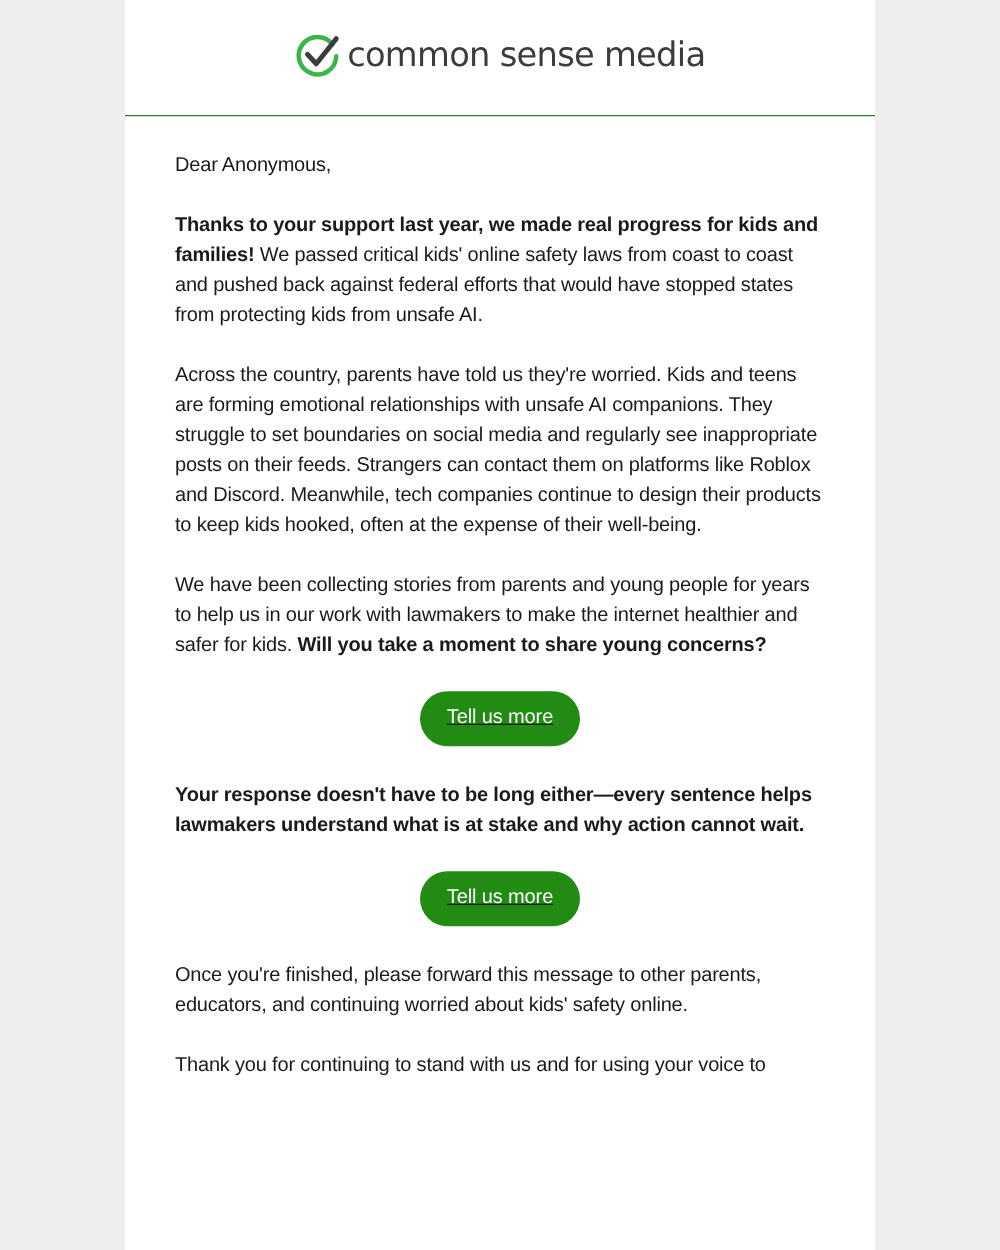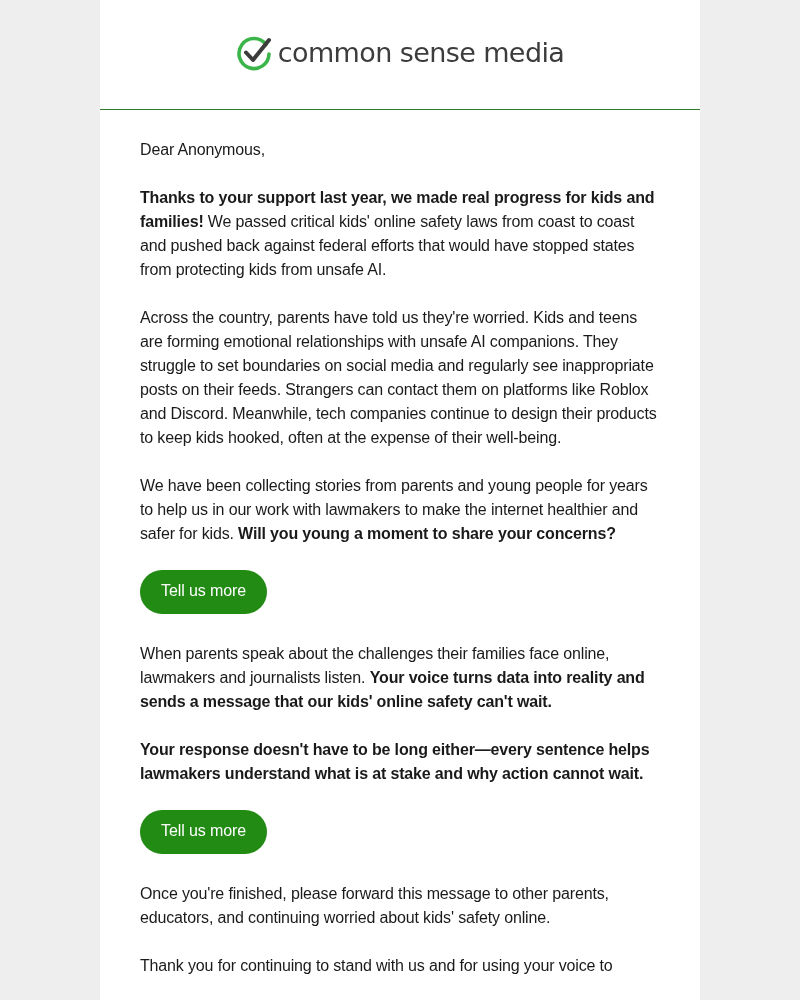--- a/index.html
+++ b/index.html
@@ -15,21 +15,21 @@
   }
   .email {
     position: absolute;
     left: 100px;
     top: 0;
     width: 600px;
     height: 1000px;
     background: #ffffff;
   }
   .header {
-    height: 110px;
+    height: 93px;
     border-bottom: 1px solid #2e7d32;
     display: flex;
     align-items: center;
     justify-content: center;
     box-sizing: border-box;
   }
   .logo {
     display: flex;
     align-items: center;
     gap: 4px;
@@ -56,21 +56,23 @@
     letter-spacing: -0.15px;
   }
   .body p {
     margin: 0 0 24px 0;
   }
   .body b {
     font-weight: bold;
   }
   .cta-wrap {
     display: flex;
+    justify-content: center;
     margin: 2px 0 28px 0;
+    text-decoration: underline;
   }
   .cta {
     display: inline-block;
     background: #228b14;
     color: #ffffff;
     font-size: 16px;
     border-radius: 22px;
     height: 44px;
     line-height: 42px;
     padding: 0 21px;
@@ -93,27 +95,26 @@
   </div>
 
   <div class="body">
     <p>Dear Anonymous,</p>
 
     <p><b>Thanks to your support last year, we made real progress for kids and families!</b><span> We passed critical kids' online safety laws from coast to coast and pushed back against federal efforts that would have stopped states from protecting kids from unsafe AI.</span></p>
 
 
     <p>Across the country, parents have told us they're worried. Kids and teens are forming emotional relationships with unsafe AI companions. They struggle to set boundaries on social media and regularly see inappropriate posts on their feeds. Strangers can contact them on platforms like Roblox and Discord. Meanwhile, tech companies continue to design their products to keep kids hooked, often at the expense of their well-being.</p>
 
-    <p><span>We have been collecting stories from parents and young people for years to help us in our work with lawmakers to make the internet healthier and safer for kids. </span><b>Will you young a moment to share your concerns?</b></p>
+    <p><span>We have been collecting stories from parents and young people for years to help us in our work with lawmakers to make the internet healthier and safer for kids. </span><b>Will you take a moment to share young concerns?</b></p>
 
     <div class="cta-wrap">
       <a class="cta">Tell us more</a>
     </div>
 
-    <p><span>When parents speak about the challenges their families face online, lawmakers and journalists listen. </span><b>Your voice turns data into reality and sends a message that our kids' online safety can't wait.</b></p>
 
     <p><b>Your response doesn't have to be long either—every sentence helps lawmakers understand what is at stake and why action cannot wait.</b></p>
 
     <div class="cta-wrap">
       <a class="cta">Tell us more</a>
     </div>
 
     <p>Once you're finished, please forward this message to other parents, educators, and continuing worried about kids' safety online.</p>
 
     <p>Thank you for continuing to stand with us and for using your voice to</p>

